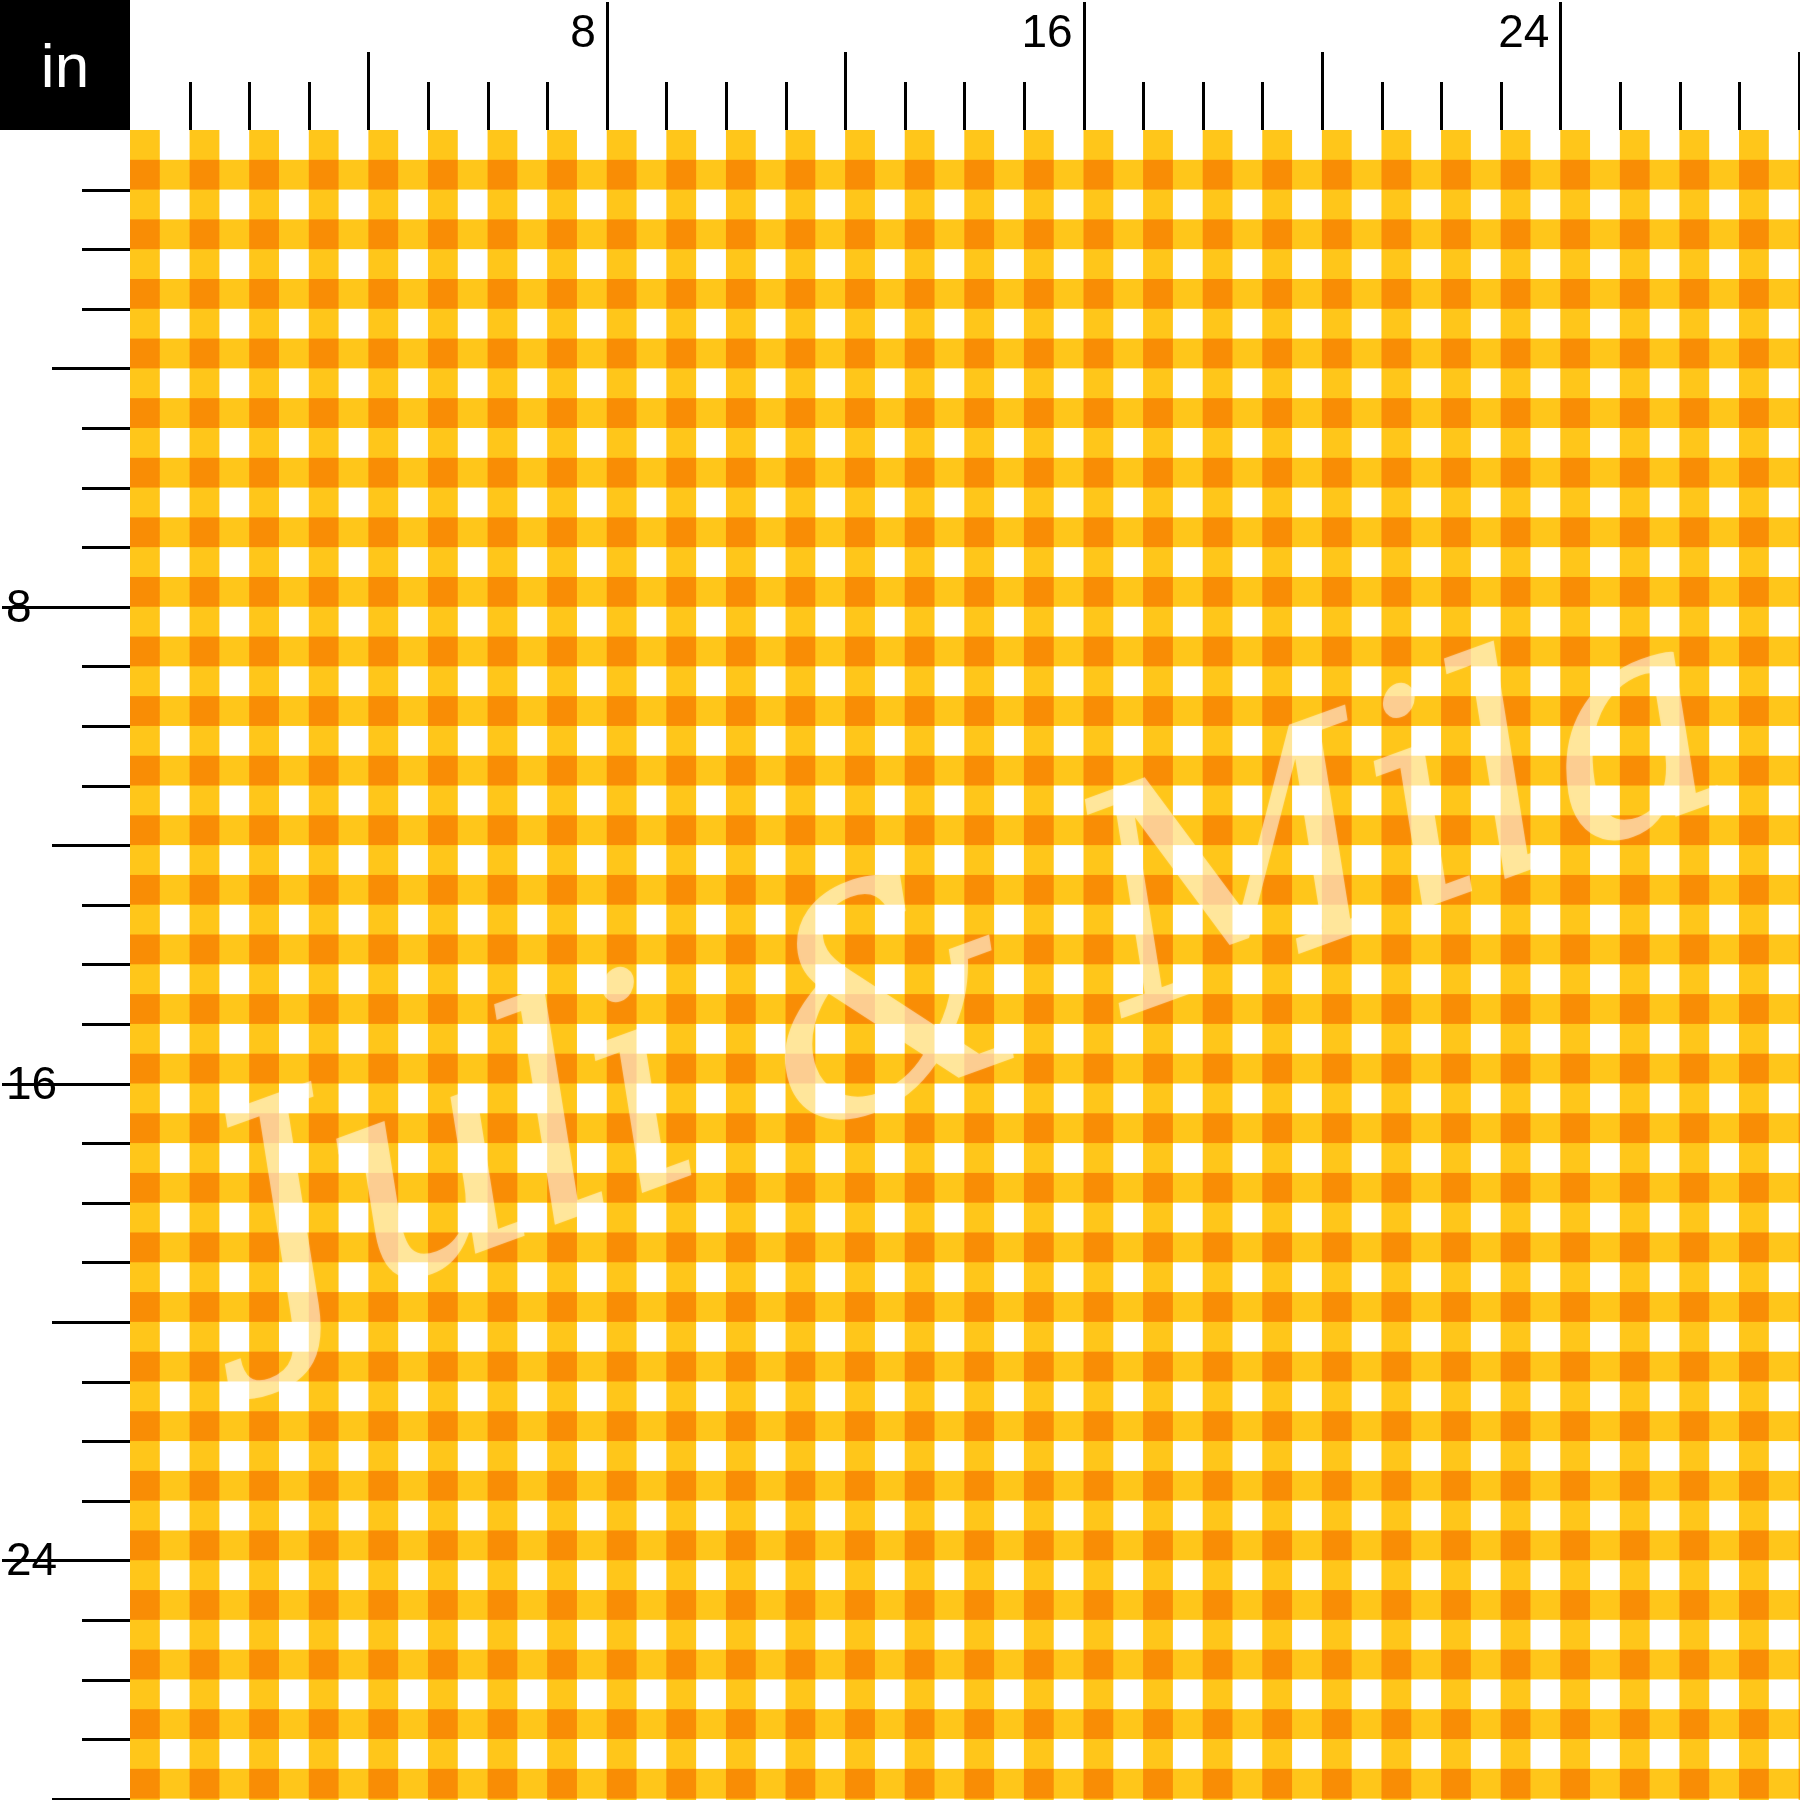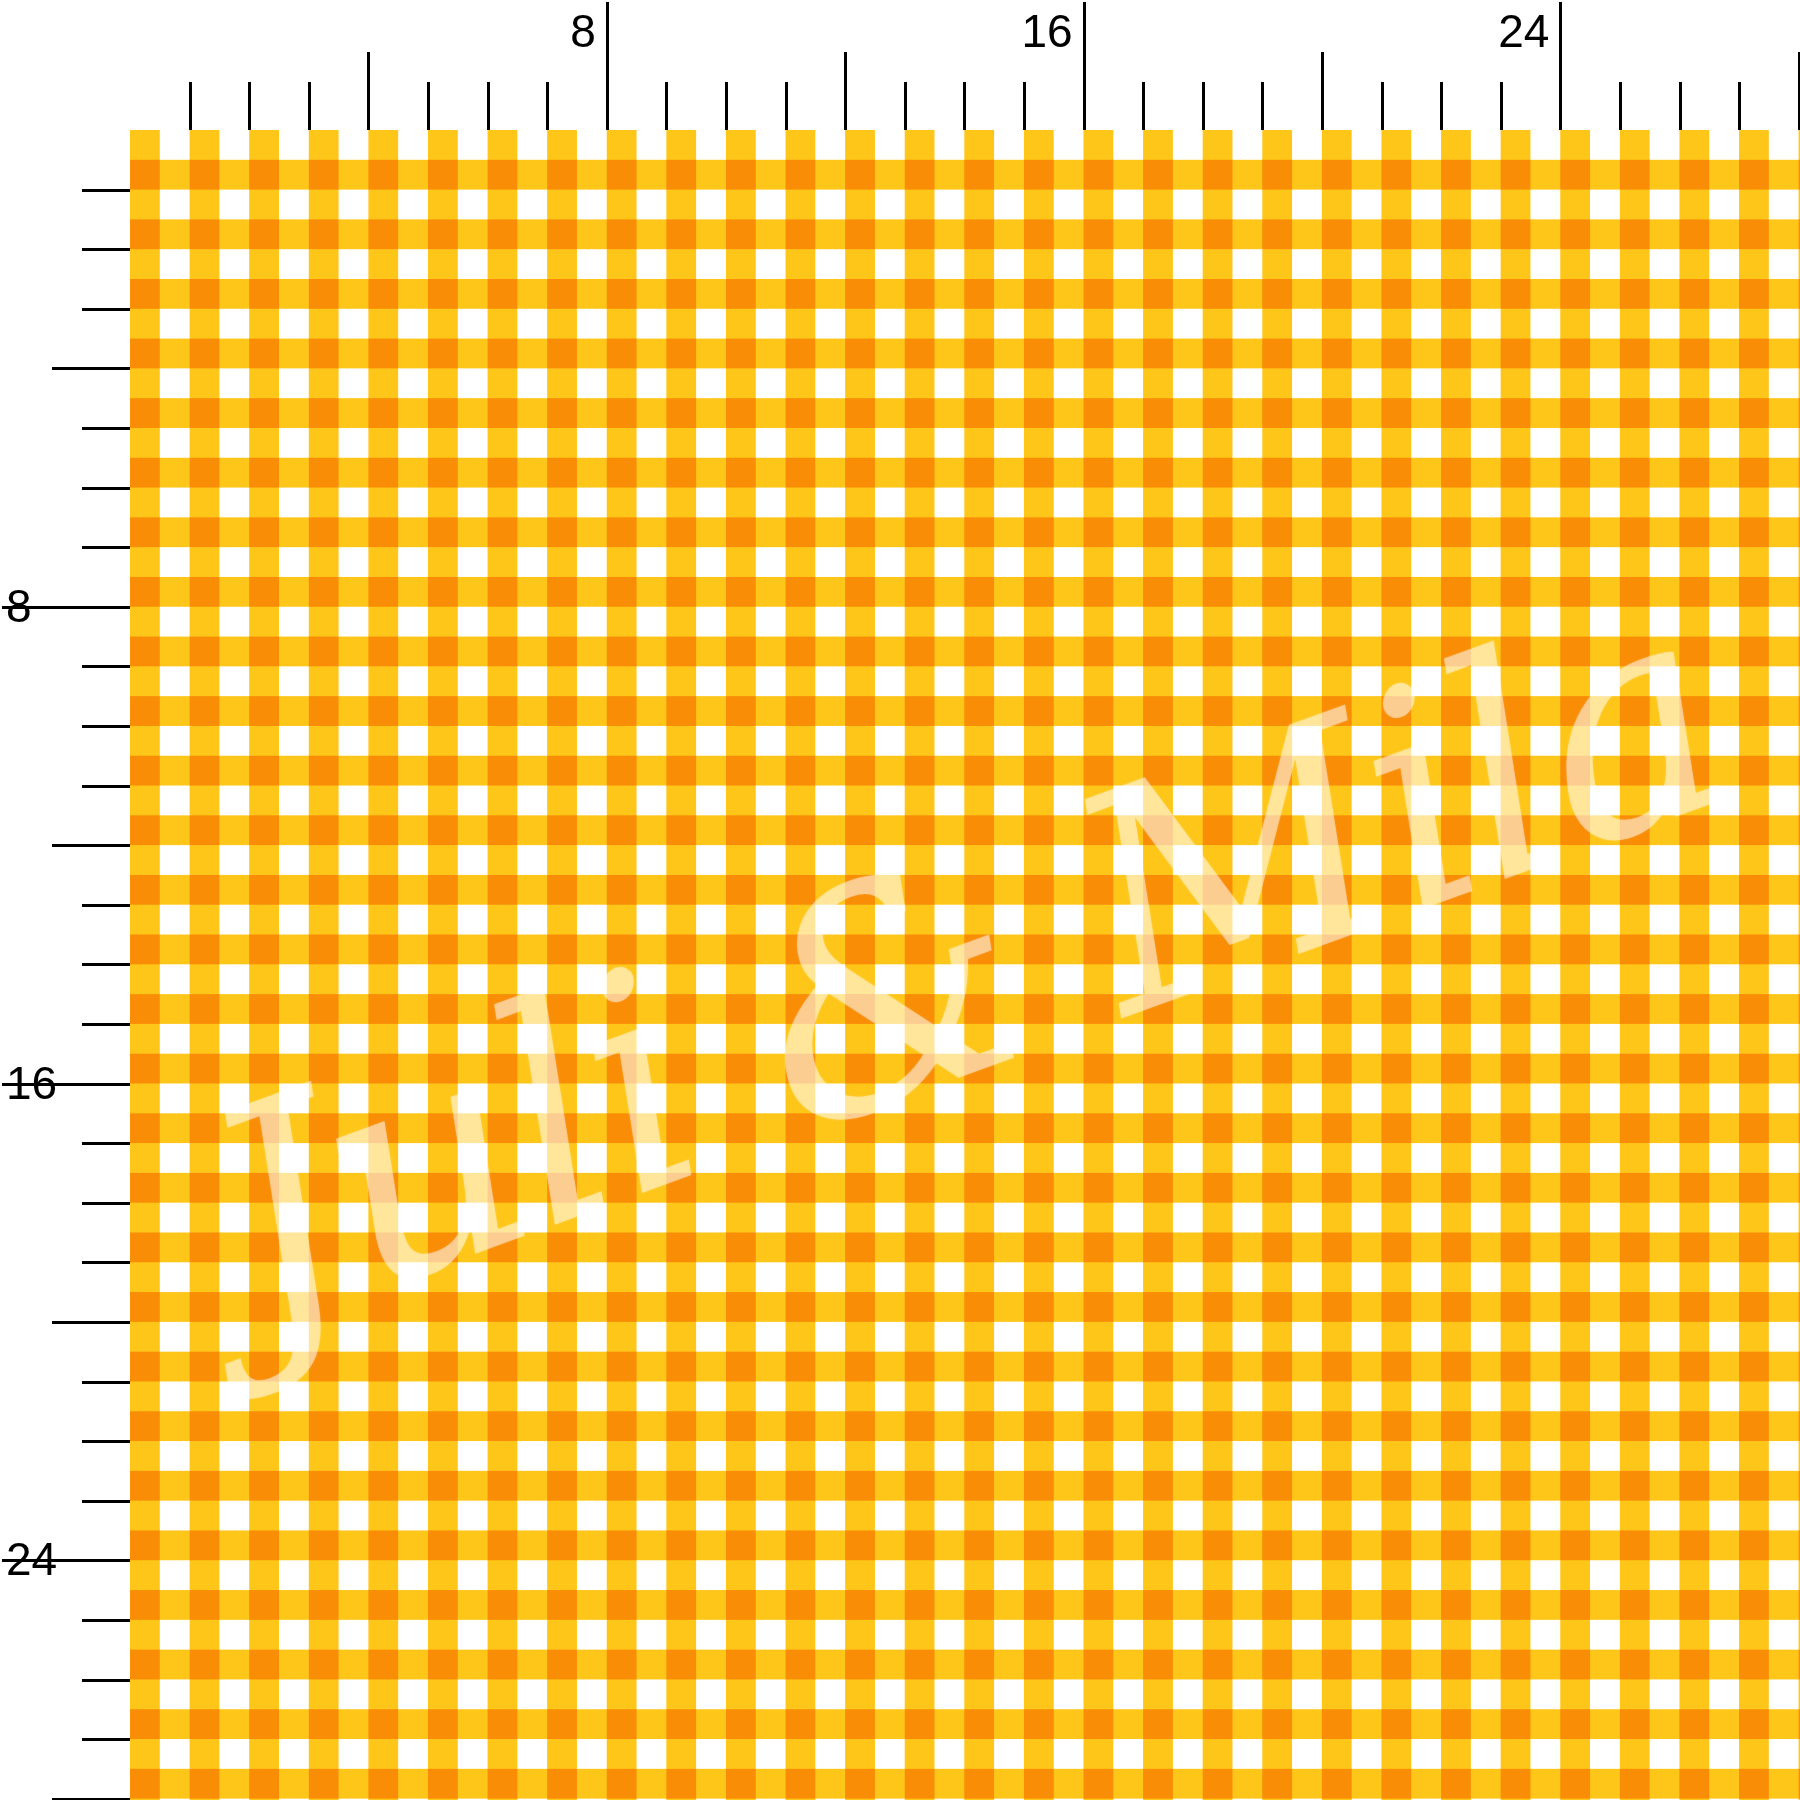--- a/index.html
+++ b/index.html
@@ -125,20 +125,23 @@
     white-space: nowrap;
     letter-spacing: -6px;
     text-shadow: 0 0 2px rgba(255,255,255,0.25);
   }
 </style>
 </head>
 <body>
 
 <div id="stage">
 
+  <div id="unit-badge">
+    <span>in</span>
+  </div>
 
   <div id="ruler-top">
       <div class="tick-v" style="left: 58.6px; height: 48px;"></div>
       <div class="tick-v" style="left: 118.2px; height: 48px;"></div>
       <div class="tick-v" style="left: 177.8px; height: 48px;"></div>
       <div class="tick-v" style="left: 237.4px; height: 78px;"></div>
       <div class="tick-v" style="left: 297px; height: 48px;"></div>
       <div class="tick-v" style="left: 356.6px; height: 48px;"></div>
       <div class="tick-v" style="left: 416.2px; height: 48px;"></div>
       <div class="tick-v" style="left: 475.8px; height: 128px;"></div>

